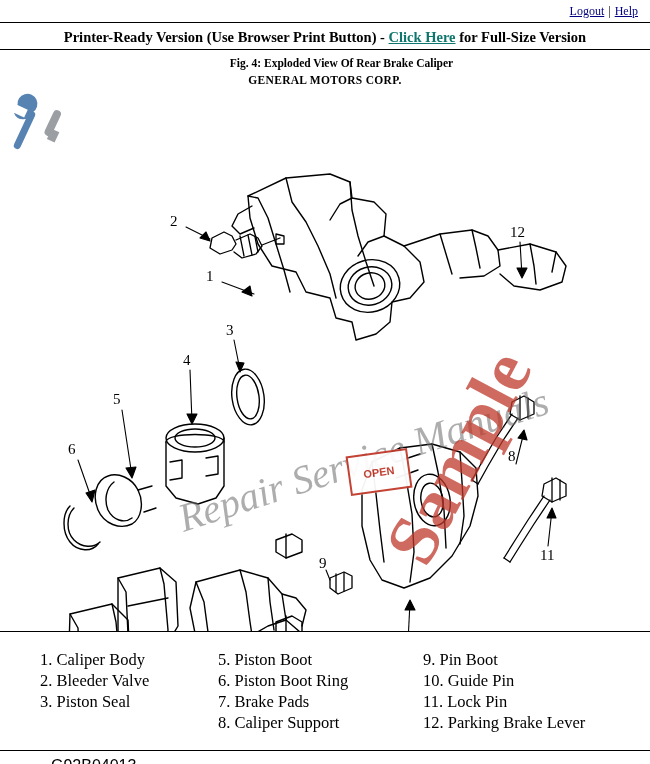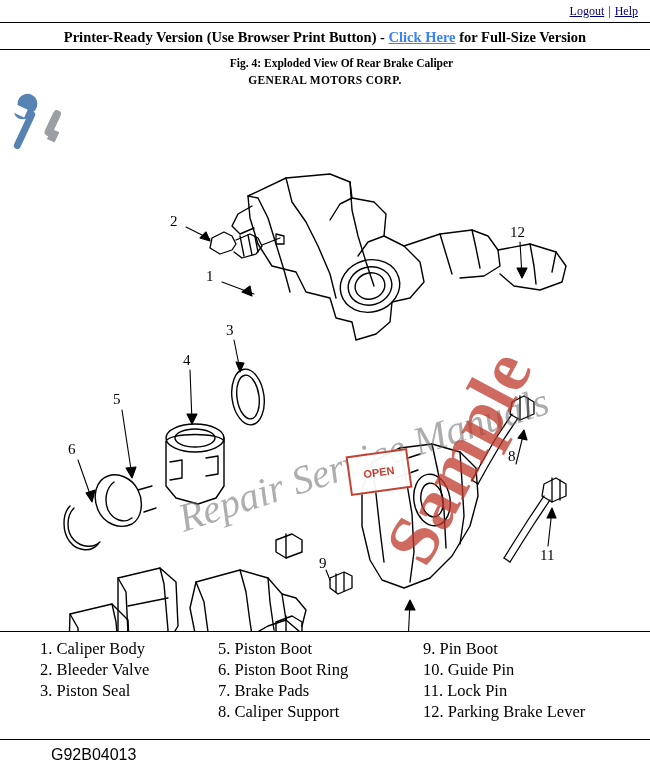--- a/index.html
+++ b/index.html
@@ -49,21 +49,21 @@
   
   .printer-row {
     text-align: center;
     font-size: 14.5px;
     font-weight: bold;
     padding-top: 6px;
     padding-bottom: 3px;
     border-bottom: 1px solid #000;
   }
   .printer-row .clickhere {
-    color: #3b82f6;
+    color: #0f766e;
     text-decoration: underline;
     cursor: pointer;
     font-weight: bold;
   }
 
   .fig-title {
     text-align: center;
     font-size: 11.5px;
     font-weight: bold;
     padding-top: 7px;
@@ -147,21 +147,21 @@
     font-family: "Liberation Serif", serif;
     font-size: 15px;
     color: #000;
   }
 
   
   .legend {
     position: relative;
     border-top: 1px solid #000;
     height: 100px;
-    padding-top: 7px;
+    padding-top: 18px;
   }
   .legend-cols {
     display: flex;
     justify-content: flex-start;
     padding-left: 40px;
   }
   .legend-col {
     font-size: 16.5px;
     line-height: 20px;
     white-space: nowrap;

